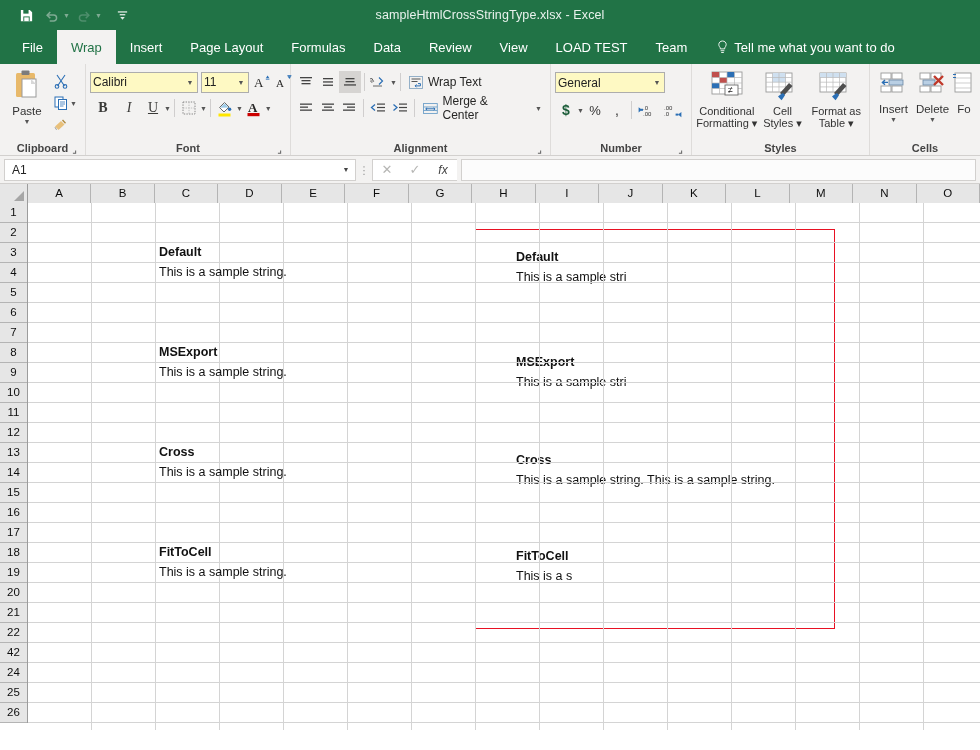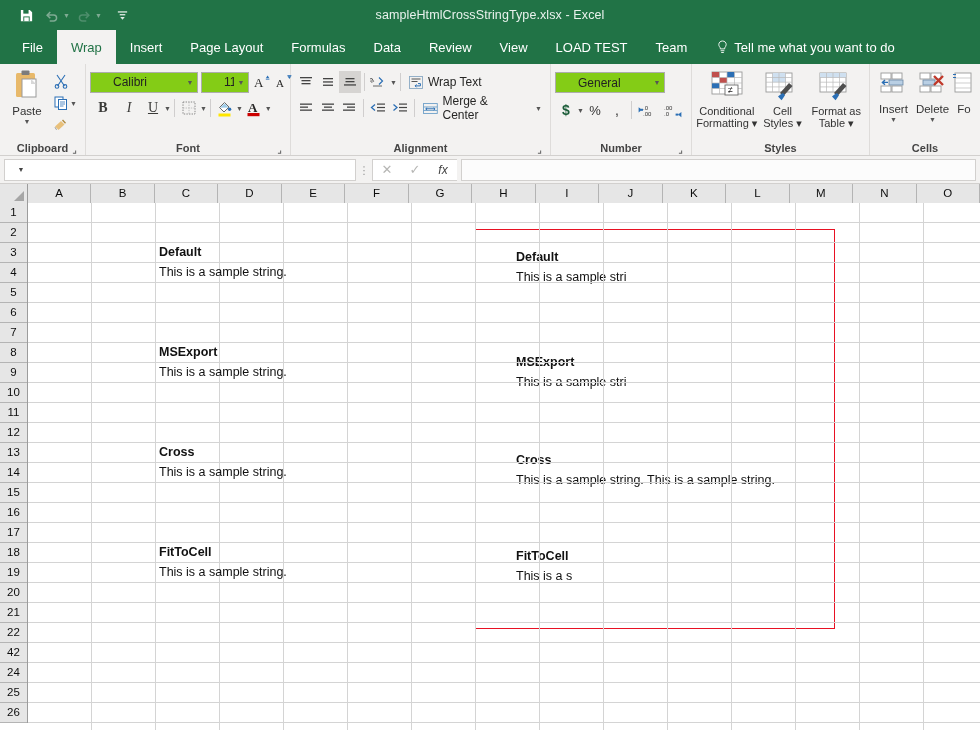--- a/index.html
+++ b/index.html
@@ -65,23 +65,23 @@
     width: 48px; padding-top: 2px; font-size: 11.5px; color: #333;
   }
   .big-btn .lbl { margin-top: 2px; text-align: center; line-height: 12px; }
   .caret-d { font-size: 7px; color: #555; line-height: 7px; margin-top: 1px; }
   .sm-btn {
     width: 22px; height: 22px; display: flex; align-items: center;
     justify-content: center; color: #3a3a38;
   }
   .row { display: flex; align-items: center; }
   .combo {
-    height: 21px; border: 1px solid #adadad; background: #84cc16;
+    height: 21px; border: 1px solid #adadad; background: #fef9c3;
     display: flex; align-items: center; font-size: 12px; color: #222;
-    padding-left: 22px; position: relative;
+    padding-left: 2px; position: relative;
   }
   .combo .cv { flex: 1; overflow: hidden; white-space: nowrap; }
   .combo .ca {
     width: 14px; text-align: center; color: #555; font-size: 7px;
   }
   .sep-v { width: 1px; height: 18px; background: #d0cece; margin: 0 3px; }
   .txt-btn {
     display: flex; align-items: center; gap: 4px; font-size: 12px;
     color: #262625; height: 22px; padding: 0 4px;
   }
@@ -574,20 +574,21 @@
         </svg>
         <span class="lbl">Fo</span>
       </div>
     </div>
     <div class="rgroup-label">Cells</div>
   </div>
 </div>
 
 <div class="fbar">
   <div class="namebox">
+    <span style="flex:1" title="Name Box">A1</span>
     <span class="ca">▼</span>
   </div>
   <div class="fb-dots">⋮</div>
   <div class="fb-btns">
     <div class="fb-btn">✕</div>
     <div class="fb-btn">✓</div>
     <div class="fb-btn fx">fx</div>
   </div>
   <div class="fb-input" placeholder=""></div>
 </div>

